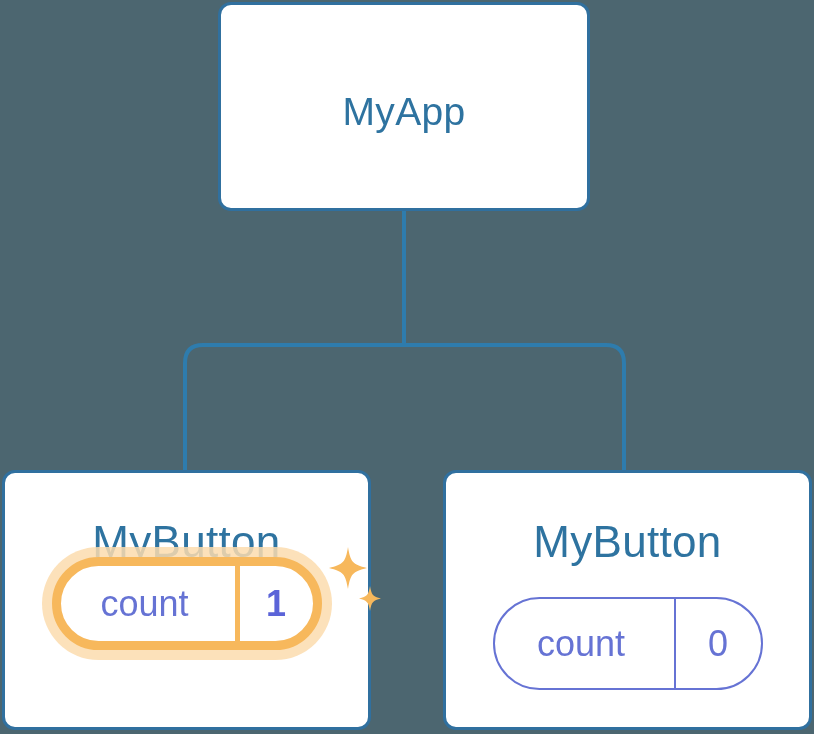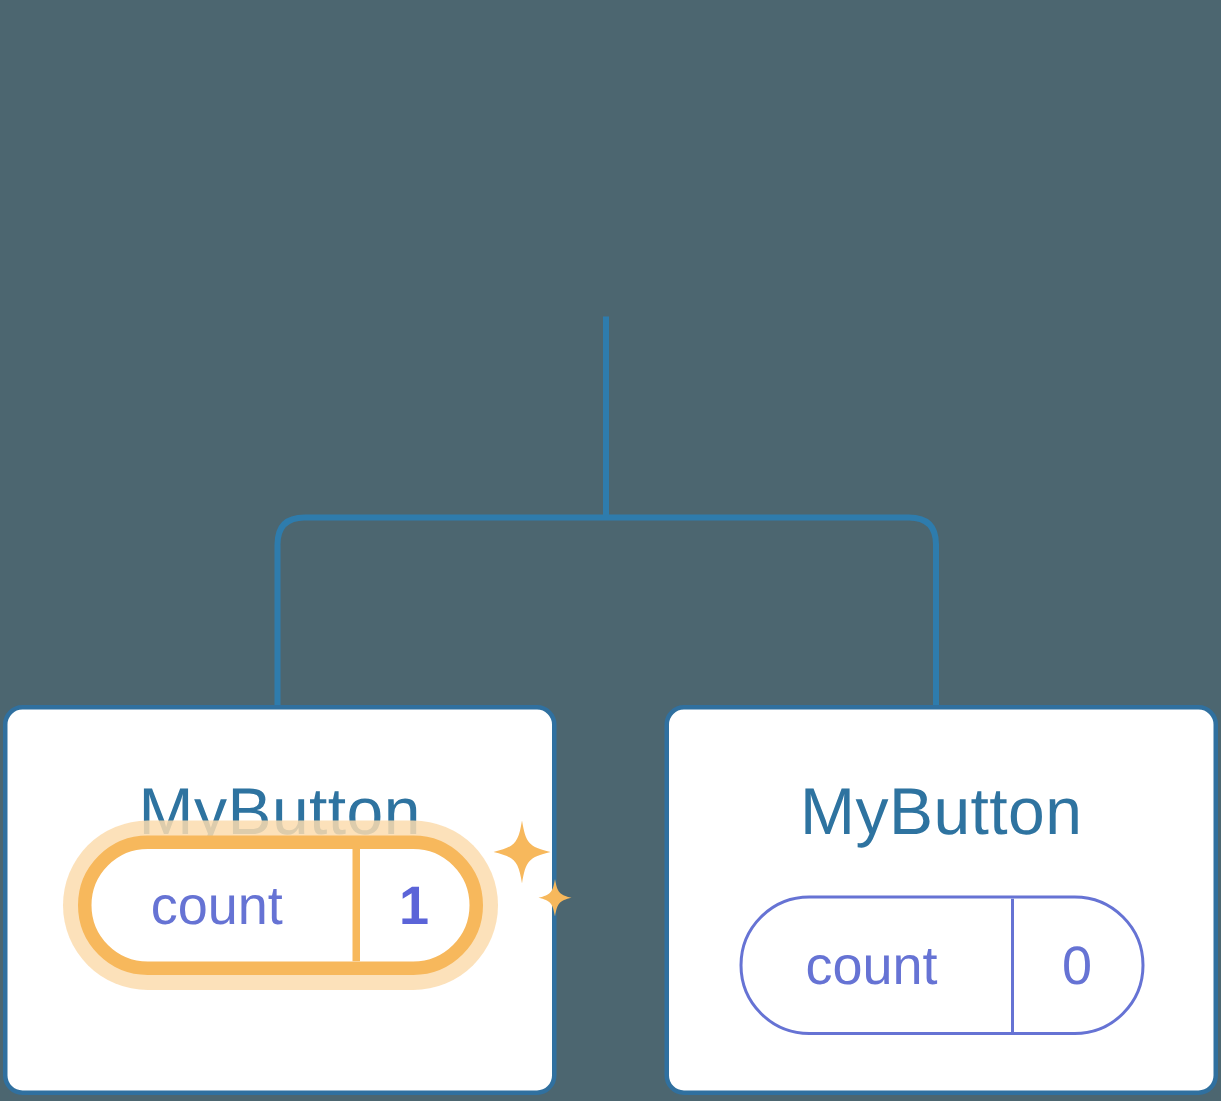--- a/index.html
+++ b/index.html
@@ -169,20 +169,23 @@
 <div id="stage">
 
   <svg class="connector-layer" viewBox="0 0 814 734" width="814" height="734" xmlns="http://www.w3.org/2000/svg">
     <g fill="none" stroke="#2e7cad" stroke-width="4" stroke-linecap="butt">
       <path d="M404,211 L404,345"></path>
       <path d="M404,345 L203,345 Q185,345 185,363 L185,470"></path>
       <path d="M404,345 L606,345 Q624,345 624,363 L624,470"></path>
     </g>
   </svg>
 
+  <div class="node node-root">
+    <div class="node-title">MyApp</div>
+  </div>
 
   <div class="node node-child-left">
     <div class="node-title">MyButton</div>
 
     <div class="pill-wrap" style="top:84px;">
       <div class="pill-highlight-wrap">
         <div class="pill-glow"></div>
         <div class="pill pill-highlight">
           <div class="pill-cell pill-label">count</div>
           <div class="pill-cell pill-value">1</div>

